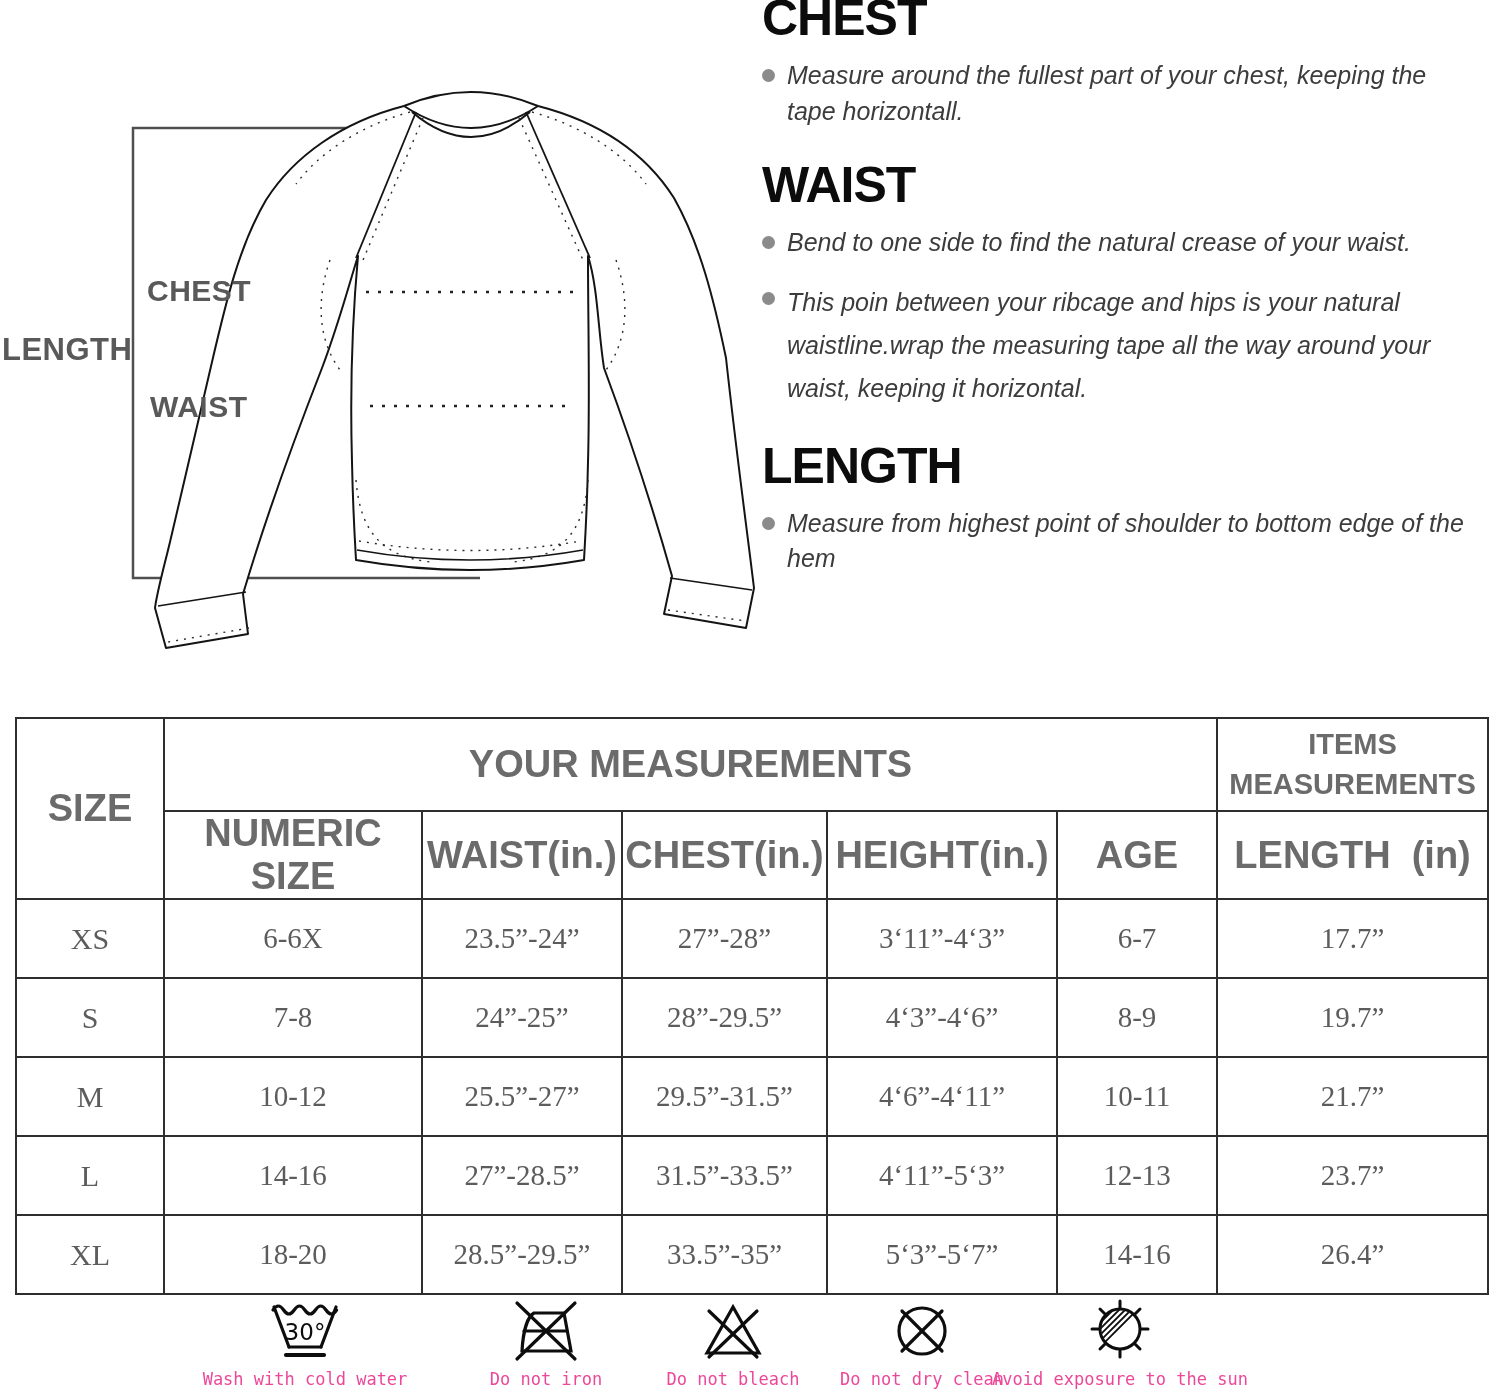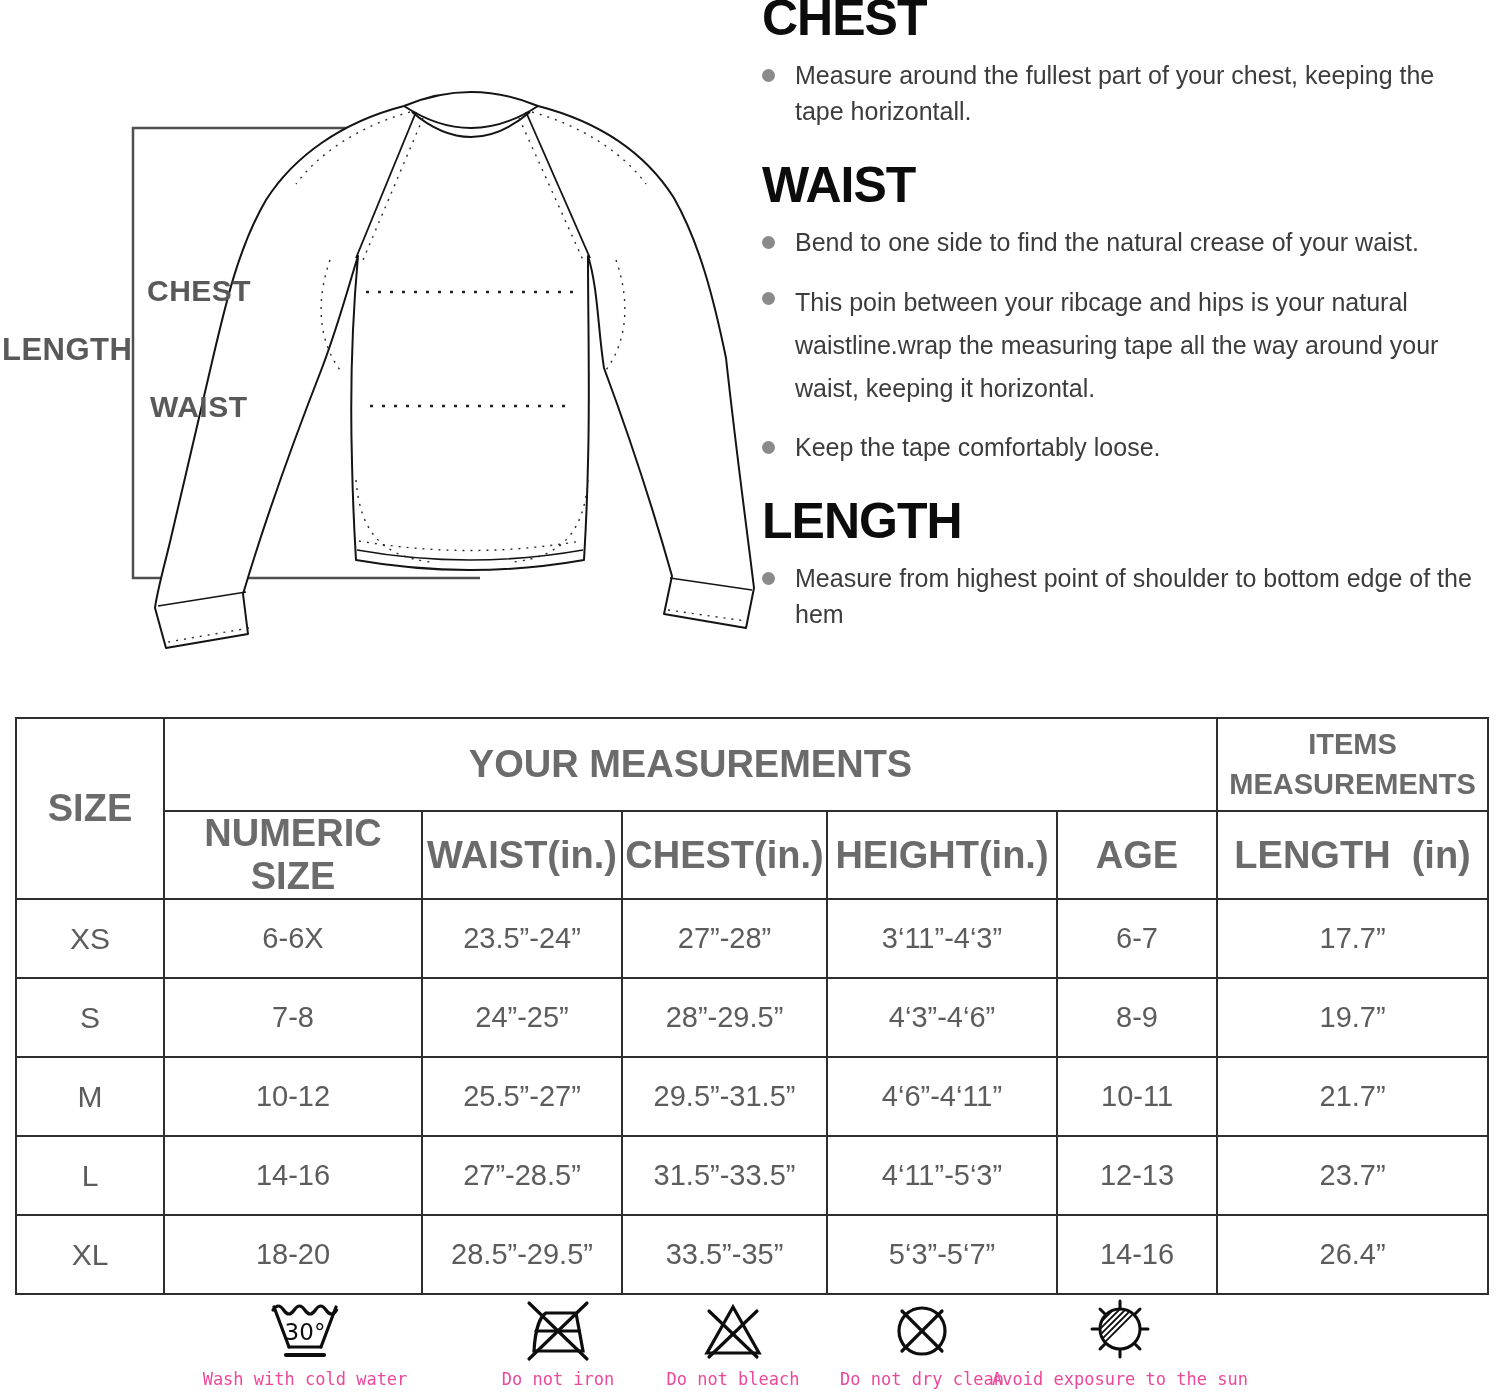--- a/index.html
+++ b/index.html
@@ -11,30 +11,30 @@
   .diagram-label{position:absolute;color:#595959;font-weight:700;letter-spacing:0.5px;}
   .lbl-length{left:2px;top:332px;font-size:31px;}
   .lbl-chest{left:147px;top:274px;font-size:30px;}
   .lbl-waist{left:150px;top:390px;font-size:30px;}
 
   
   .right-col{position:absolute;left:762px;top:-8px;width:715px;}
   .section{margin-bottom:30px;}
   .sec-title{font-size:50px;font-weight:700;color:#0c0c0c;letter-spacing:-1px;line-height:1.04;margin:0;}
   .bullets{list-style:none;margin:14px 0 0 0;padding:0;}
-  .bullet{display:flex;gap:20px;margin:0 0 20px 0;color:#3c3c3c;font-size:25px;line-height:1.42;}
+  .bullet{display:flex;gap:12px;margin:0 0 20px 0;color:#3c3c3c;font-size:25px;line-height:1.42;font-style:italic;}
   .bullet .dot{flex:0 0 auto;width:13px;height:13px;border-radius:50%;background:#8b8b8b;margin-top:11px;}
   .bullet.loose{line-height:1.72;}
 
   
   .size-table{position:absolute;left:15px;top:717px;width:1472px;border-collapse:collapse;table-layout:fixed;}
   .size-table th,.size-table td{border:2px solid #2e2e2e;text-align:center;vertical-align:middle;padding:0;}
   .size-table th{font-size:38px;font-weight:700;color:#6b6b6b;letter-spacing:0;}
   .size-table td{font-size:29px;font-weight:400;color:#5c5c5c;}
-  tr.hrow1{height:93px;} tr.hrow2{height:56px;} tr.drow{height:79px;}
+  tr.hrow1{height:93px;} tr.hrow2{height:56px;} tr.drow{height:79px;font-family:Liberation Serif, serif;}
   th.items-head{font-size:29px;line-height:1.35;}
   td.size-col{font-size:30px;}
 
   
   .care-item{position:absolute;top:1295px;width:260px;display:flex;flex-direction:column;align-items:center;text-align:right;}
   .care-item .care-label{margin-top:6px;font-family:"DejaVu Sans Mono",monospace;font-size:17px;color:#ec4899;white-space:nowrap;}
   .care-svg{display:block;}
 </style>
 </head>
 <body>
@@ -117,24 +117,20 @@
       <h2 class="sec-title">WAIST</h2>
       <ul class="bullets">
         <li class="bullet">
           <span class="dot"></span>
           <span>Bend to one side to find the natural crease of your waist.</span>
         </li>
         <li class="bullet loose">
           <span class="dot"></span>
           <span>This poin between your ribcage and hips is your natural waistline.wrap the measuring tape all the way around your waist, keeping it horizontal.</span>
         </li>
-        <li class="bullet">
-          <span class="dot"></span>
-          <span>Keep the tape comfortably loose.</span>
-        </li>
       </ul>
     </div>
 
     <div class="section">
       <h2 class="sec-title">LENGTH</h2>
       <ul class="bullets">
         <li class="bullet">
           <span class="dot"></span>
           <span>Measure from highest point of shoulder to bottom edge of the hem</span>
         </li>
@@ -223,21 +219,21 @@
         <path d="M 7 12 L 22 52"></path>
         <path d="M 69 12 L 54 52"></path>
         <path d="M 22 52 H 54"></path>
         <path d="M 19 60 H 57" stroke-width="4.2"></path>
       </g>
       <text x="38" y="45" text-anchor="middle" font-family="DejaVu Sans, sans-serif" font-size="23" fill="#0d0d0d">30°</text>
     </svg>
     <span class="care-label">Wash with cold water</span>
   </div>
 
-  <div class="care-item" style="left:428px">
+  <div class="care-item" style="left:416px">
     <svg class="care-svg" width="64" height="68" viewBox="0 0 64 68">
       <g fill="none" stroke="#0d0d0d" stroke-width="3.2" stroke-linecap="round">
         <path d="M 20 18 H 50 L 57 56 H 8 C 9 38 13 22 20 18 Z"></path>
         <path d="M 10 36 H 53"></path>
         <path d="M 3 8 L 61 64"></path>
         <path d="M 61 8 L 3 64"></path>
       </g>
     </svg>
     <span class="care-label">Do not iron</span>
   </div>

